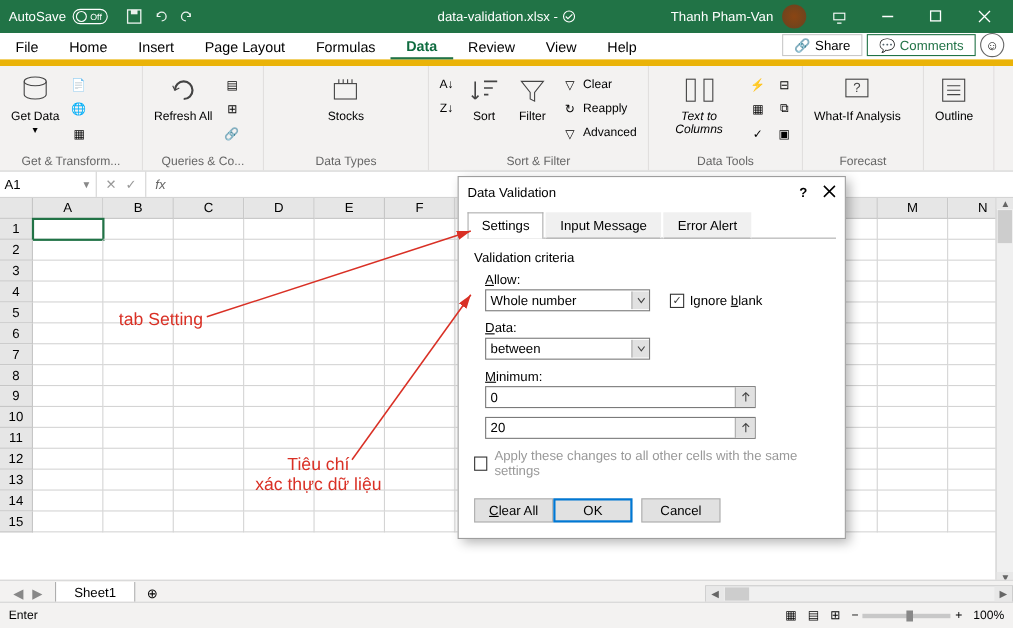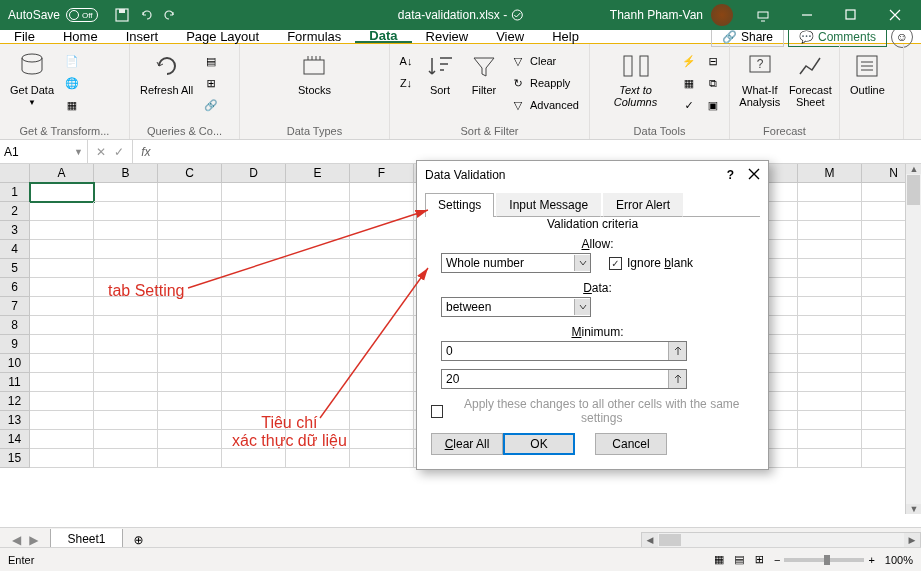--- a/index.html
+++ b/index.html
@@ -13,21 +13,21 @@
     .toggle-text { font-size: 8px; }
     .qat { display: flex; gap: 8px; padding: 0 8px; }
     .qat-icon { width: 16px; height: 16px; opacity: 0.9; }
     .filename { position: absolute; left: 50%; transform: translateX(-50%); font-size: 12px; display:flex; align-items:center; gap:4px;}
     .user-area { margin-left: auto; display: flex; align-items: center; gap: 8px; padding-right: 4px; }
     .avatar { width: 22px; height: 22px; border-radius: 50%; background: radial-gradient(#8b4513, #654321); }
     .win-controls { display: flex; }
     .win-btn { width: 44px; height: 30px; display: flex; align-items: center; justify-content: center; }
 
     
-    .ribbon-tabs { height: 14px; background: #fff; display: flex; align-items: center; border-bottom: 1px solid #eab308; font-size: 13px; }
+    .ribbon-tabs { height: 30px; background: #fff; display: flex; align-items: flex-start; border-bottom: 6px solid #eab308; font-size: 13px; }
     .rtab { padding: 0 14px; height: 100%; display: flex; align-items: center; cursor: pointer; }
     .rtab.active { color: #0e6b3f; border-bottom: 2px solid #217346; font-weight:700;}
     .ribbon-right { margin-left: auto; display: flex; align-items: center; gap: 4px; padding-right: 8px; }
     .share-btn, .comments-btn { border: 1px solid #c8c8c8; padding: 2px 10px; font-size: 12px; display: flex; align-items: center; gap: 4px; }
     .smiley { width: 22px; height: 22px; border: 1px solid #666; border-radius: 50%; display:flex; align-items:center; justify-content:center; font-size:12px;}
 
     
     .ribbon { height: 96px; background: #f3f2f1; border-bottom: 1px solid #d4d4d4; display: flex; font-size: 11px; }
     .rgroup { border-right: 1px solid #e1dfde; padding: 4px 6px 2px; display: flex; flex-direction: column; justify-content: space-between; }
     .rgroup-items { display: flex; gap: 4px; flex:1; align-items:flex-start;}
@@ -53,34 +53,34 @@
     .cell { border-right: 1px solid #d4d4d4; border-bottom: 1px solid #d4d4d4; }
     .cell.selected { outline: 2px solid #217346; outline-offset: -1px; }
 
     
     .dialog { position: absolute; left: 416px; top: 160px; width: 353px; background: #fff; border: 1px solid #9e9e9e; box-shadow: 4px 4px 10px rgba(0,0,0,0.3); font-size: 12px; }
     .dialog-title { height: 28px; display: flex; align-items: center; justify-content: space-between; padding: 0 8px; }
     .dialog-title-right { display:flex; gap:14px; align-items:center;}
     .dialog-tabs { display: flex; margin: 4px 8px 0; border-bottom: 1px solid #adadad; }
     .dtab { padding: 4px 12px; border: 1px solid #adadad; border-bottom: none; margin-right: 2px; margin-bottom:-1px; background:#fff;}
     .dtab:not(.active){ background:#f0f0f0; border-color:transparent; border-bottom:1px solid #adadad;}
-    .dialog-body { padding: 0 14px; text-align: center; }
+    .dialog-body { padding: 10px 14px; }
     .field-group { margin-bottom: 8px; }
     .field-label { margin-bottom: 2px; display:block;}
     .field-row { display: flex; align-items: center; gap: 18px; }
     .select { width: 150px; height: 20px; border: 1px solid #7a7a7a; display: flex; align-items: center; justify-content: space-between; padding: 0 4px; background:#fff;}
     .select-arrow { width: 16px; height: 16px; background: #e1e1e1; border-left: 1px solid #adadad; display:flex; align-items:center; justify-content:center; margin-right:-4px;}
     .text-input { width: 246px; height: 20px; border: 1px solid #7a7a7a; display: flex; align-items: center; padding: 0 4px; background:#fff; justify-content:space-between;}
     .spinner { width: 18px; height: 18px; background: #e1e1e1; border-left: 1px solid #adadad; display:flex; align-items:center; justify-content:center; margin-right:-4px;}
     .checkbox { width: 13px; height: 13px; border: 1px solid #333; display: inline-flex; align-items:center; justify-content:center; font-size:10px; color:#333;}
     .checkbox.checked::after{content:"✓";}
     .dialog-buttons { display: flex; justify-content: flex-start; padding: 8px 14px 14px; }
     .dlg-btn { min-width: 72px; height: 22px; border: 1px solid #adadad; background: #e1e1e1; font-size: 12px; }
     .dlg-btn.primary { border: 2px solid #0078d4; }
-    .dlg-btn-group{display:flex; gap:20px;}
+    .dlg-btn-group{display:flex; gap:8px;}
     .apply-row { display:flex; align-items:center; gap:6px; color:#999; margin-top:4px;}
 
     
     .annotation { position: absolute; color: #d93025; font-size: 16px; pointer-events:none;}
     .arrow-svg { position: absolute; pointer-events: none; }
 
     
     .sheet-tabs { position:absolute; bottom:20px; left:0; right:0; height: 24px; border-top: 1px solid #d4d4d4; display: flex; align-items: center; font-size: 12px; background:#f3f2f1;}
     .sheet-nav { display: flex; gap: 8px; padding: 0 12px; color:#888;}
     .sheet-tab { padding: 3px 16px; background: #fff; border: 1px solid #aeaeae; border-bottom:2px solid #217346; border-top:none;}
@@ -330,28 +330,20 @@
     <div class="rgroup-items">
       <div class="rbtn">
         <div class="rbtn-icon">
             <svg viewBox="0 0 32 32">
               <rect x="6" y="6" width="20" height="16" fill="none" stroke="#444"></rect>
               <text x="16" y="18" text-anchor="middle" font-size="12" fill="#444">?</text>
             </svg>
           </div>
         <span style="white-space:normal;">What-If Analysis</span>
       </div>
-      <div class="rbtn">
-        <div class="rbtn-icon">
-            <svg viewBox="0 0 32 32">
-              <path d="M6 24 L12 16 L18 20 L26 8" fill="none" stroke="#444" stroke-width="1.5"></path>
-            </svg>
-          </div>
-        <span style="white-space:normal;">Forecast Sheet</span>
-      </div>
     </div>
     <div class="rgroup-label">Forecast</div>
   </div>
   <div class="rgroup" style="width:64px">
     <div class="rgroup-items">
       <div class="rbtn">
         <div class="rbtn-icon">
             <svg viewBox="0 0 32 32">
               <rect x="6" y="6" width="20" height="20" fill="none" stroke="#444"></rect>
               <path d="M10 12 L22 12 M10 16 L22 16 M10 20 L22 20" stroke="#444"></path>

